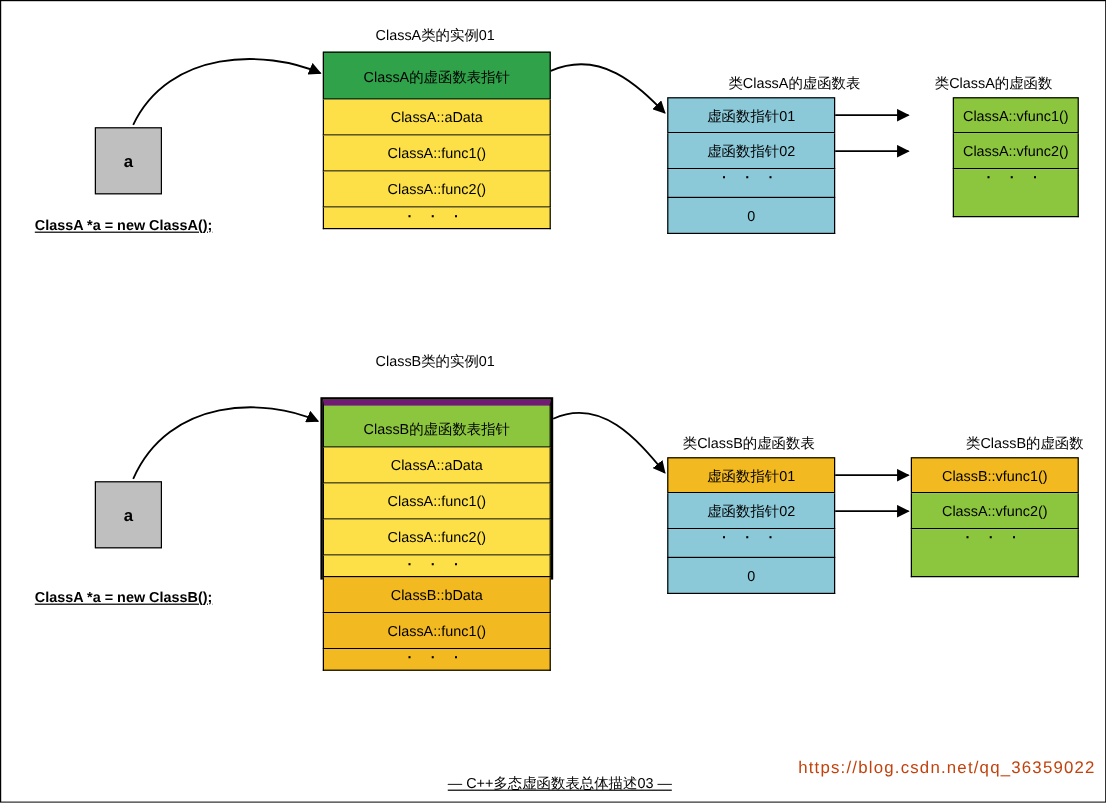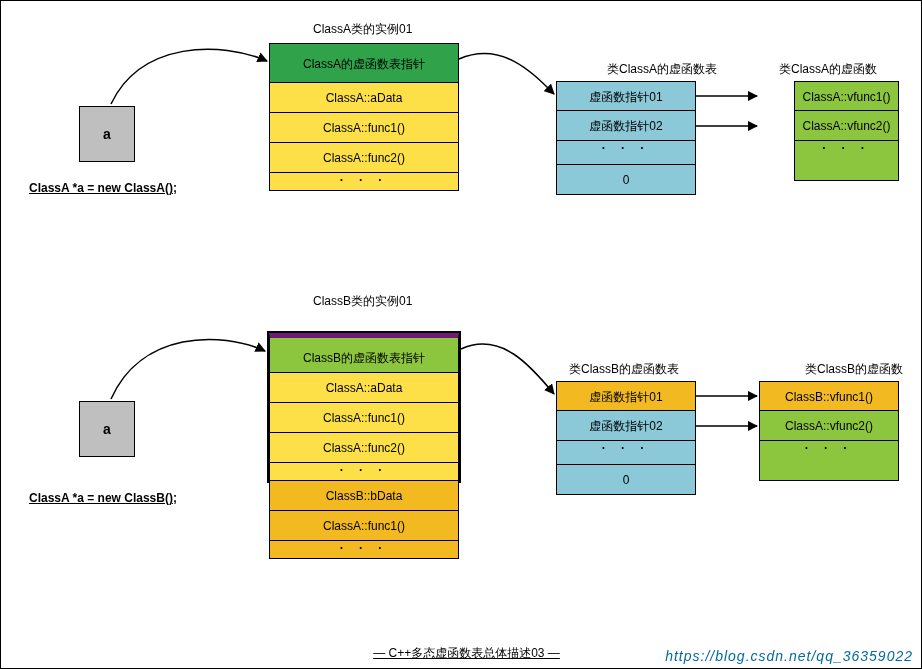--- a/index.html
+++ b/index.html
@@ -13,21 +13,21 @@
   .stack .cell:first-child { border-top: 1px solid #000; }
   .green  { background: #2fa24a; }
   .lime   { background: #8cc63f; }
   .orange { background: #fde047; }
   .yellow { background: #f3b921; }
   .sky    { background: #8bc9d9; }
   .gray   { background: #bfbfbf; }
   .dots   { font-weight: bold; letter-spacing: 6px; height: 18px; line-height: 14px; }
   .caption { position: absolute; font-size: 12px; text-decoration: underline; }
   .bold-frame { border: 3px solid #000; }
-  .watermark { position: absolute; color: #0369a1; font-size: 14px; right: 8px; bottom: 4px; letter-spacing: 1px; font-style: italic; }
+  .watermark { position: absolute; color: #c2410c; font-size: 14px; right: 8px; bottom: 21px; letter-spacing: 1px; }
   svg.arrows { position: absolute; left: 0; top: 0; pointer-events: none; }
 </style>
 </head>
 <body>
 
 <div class="canvas">
 
   <div class="box gray" style="left:78px; top:105px; width:56px; height:56px; font-weight:bold; font-size:14px;">
     <span>a</span>
   </div>

